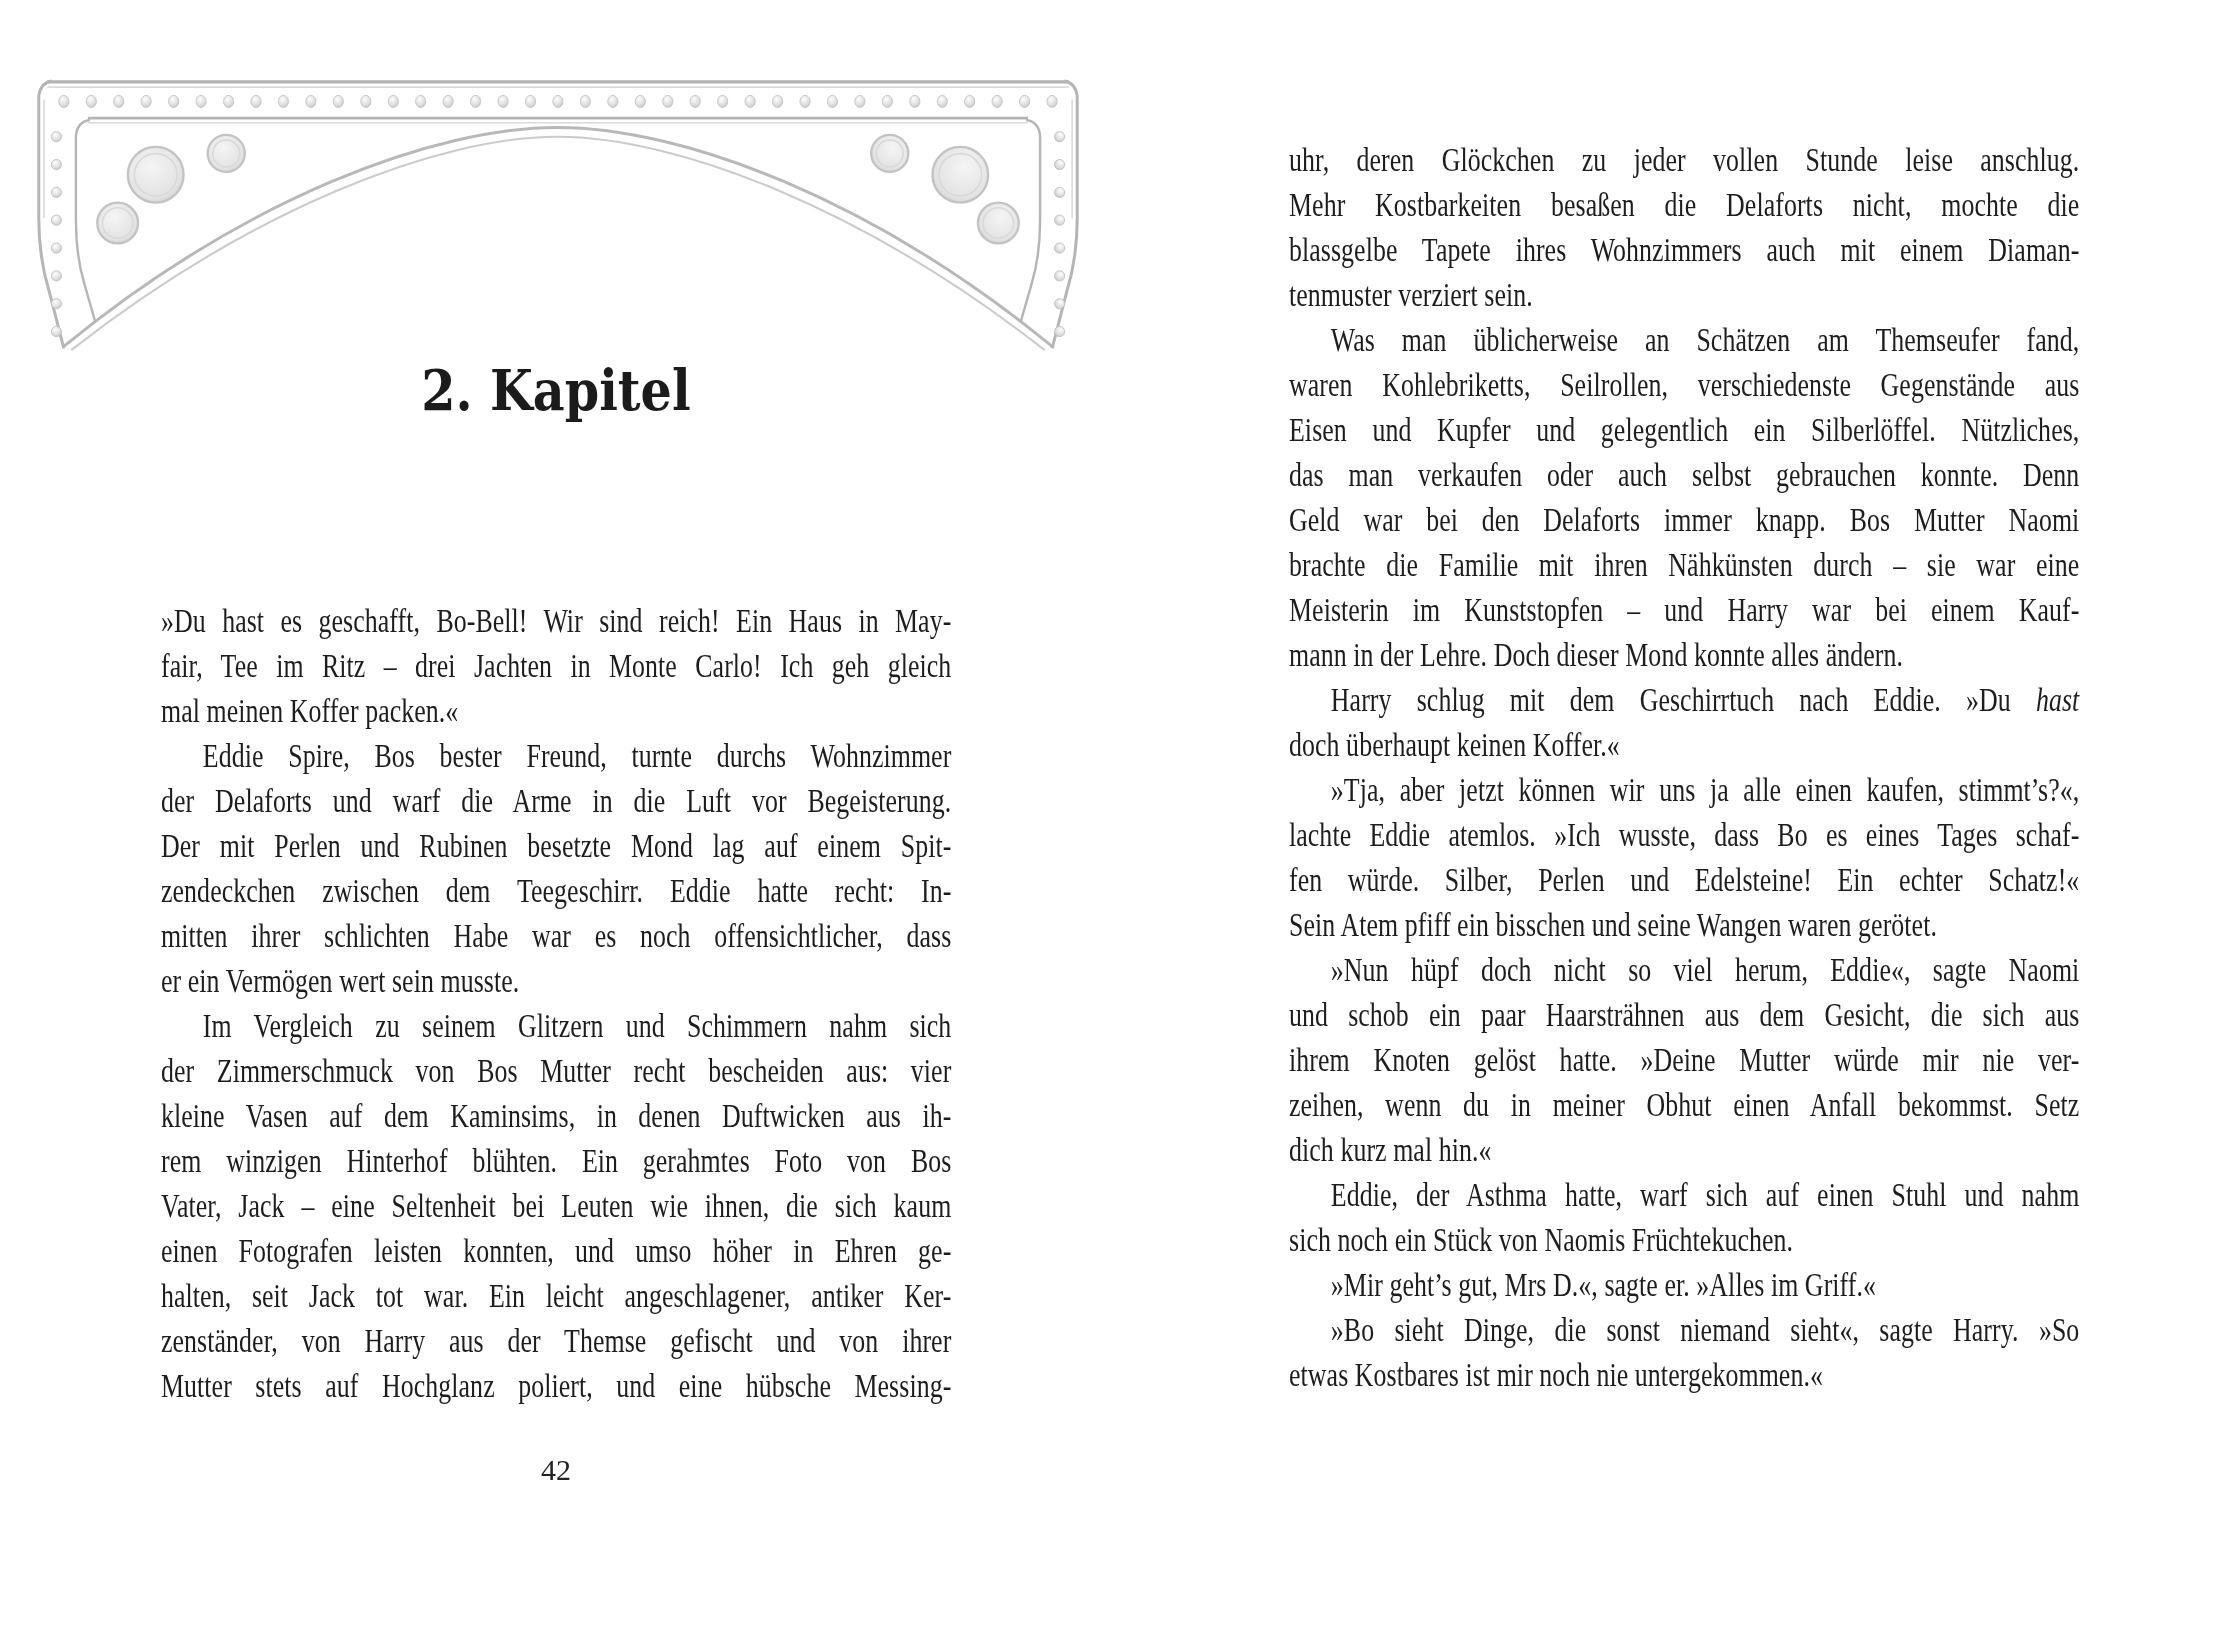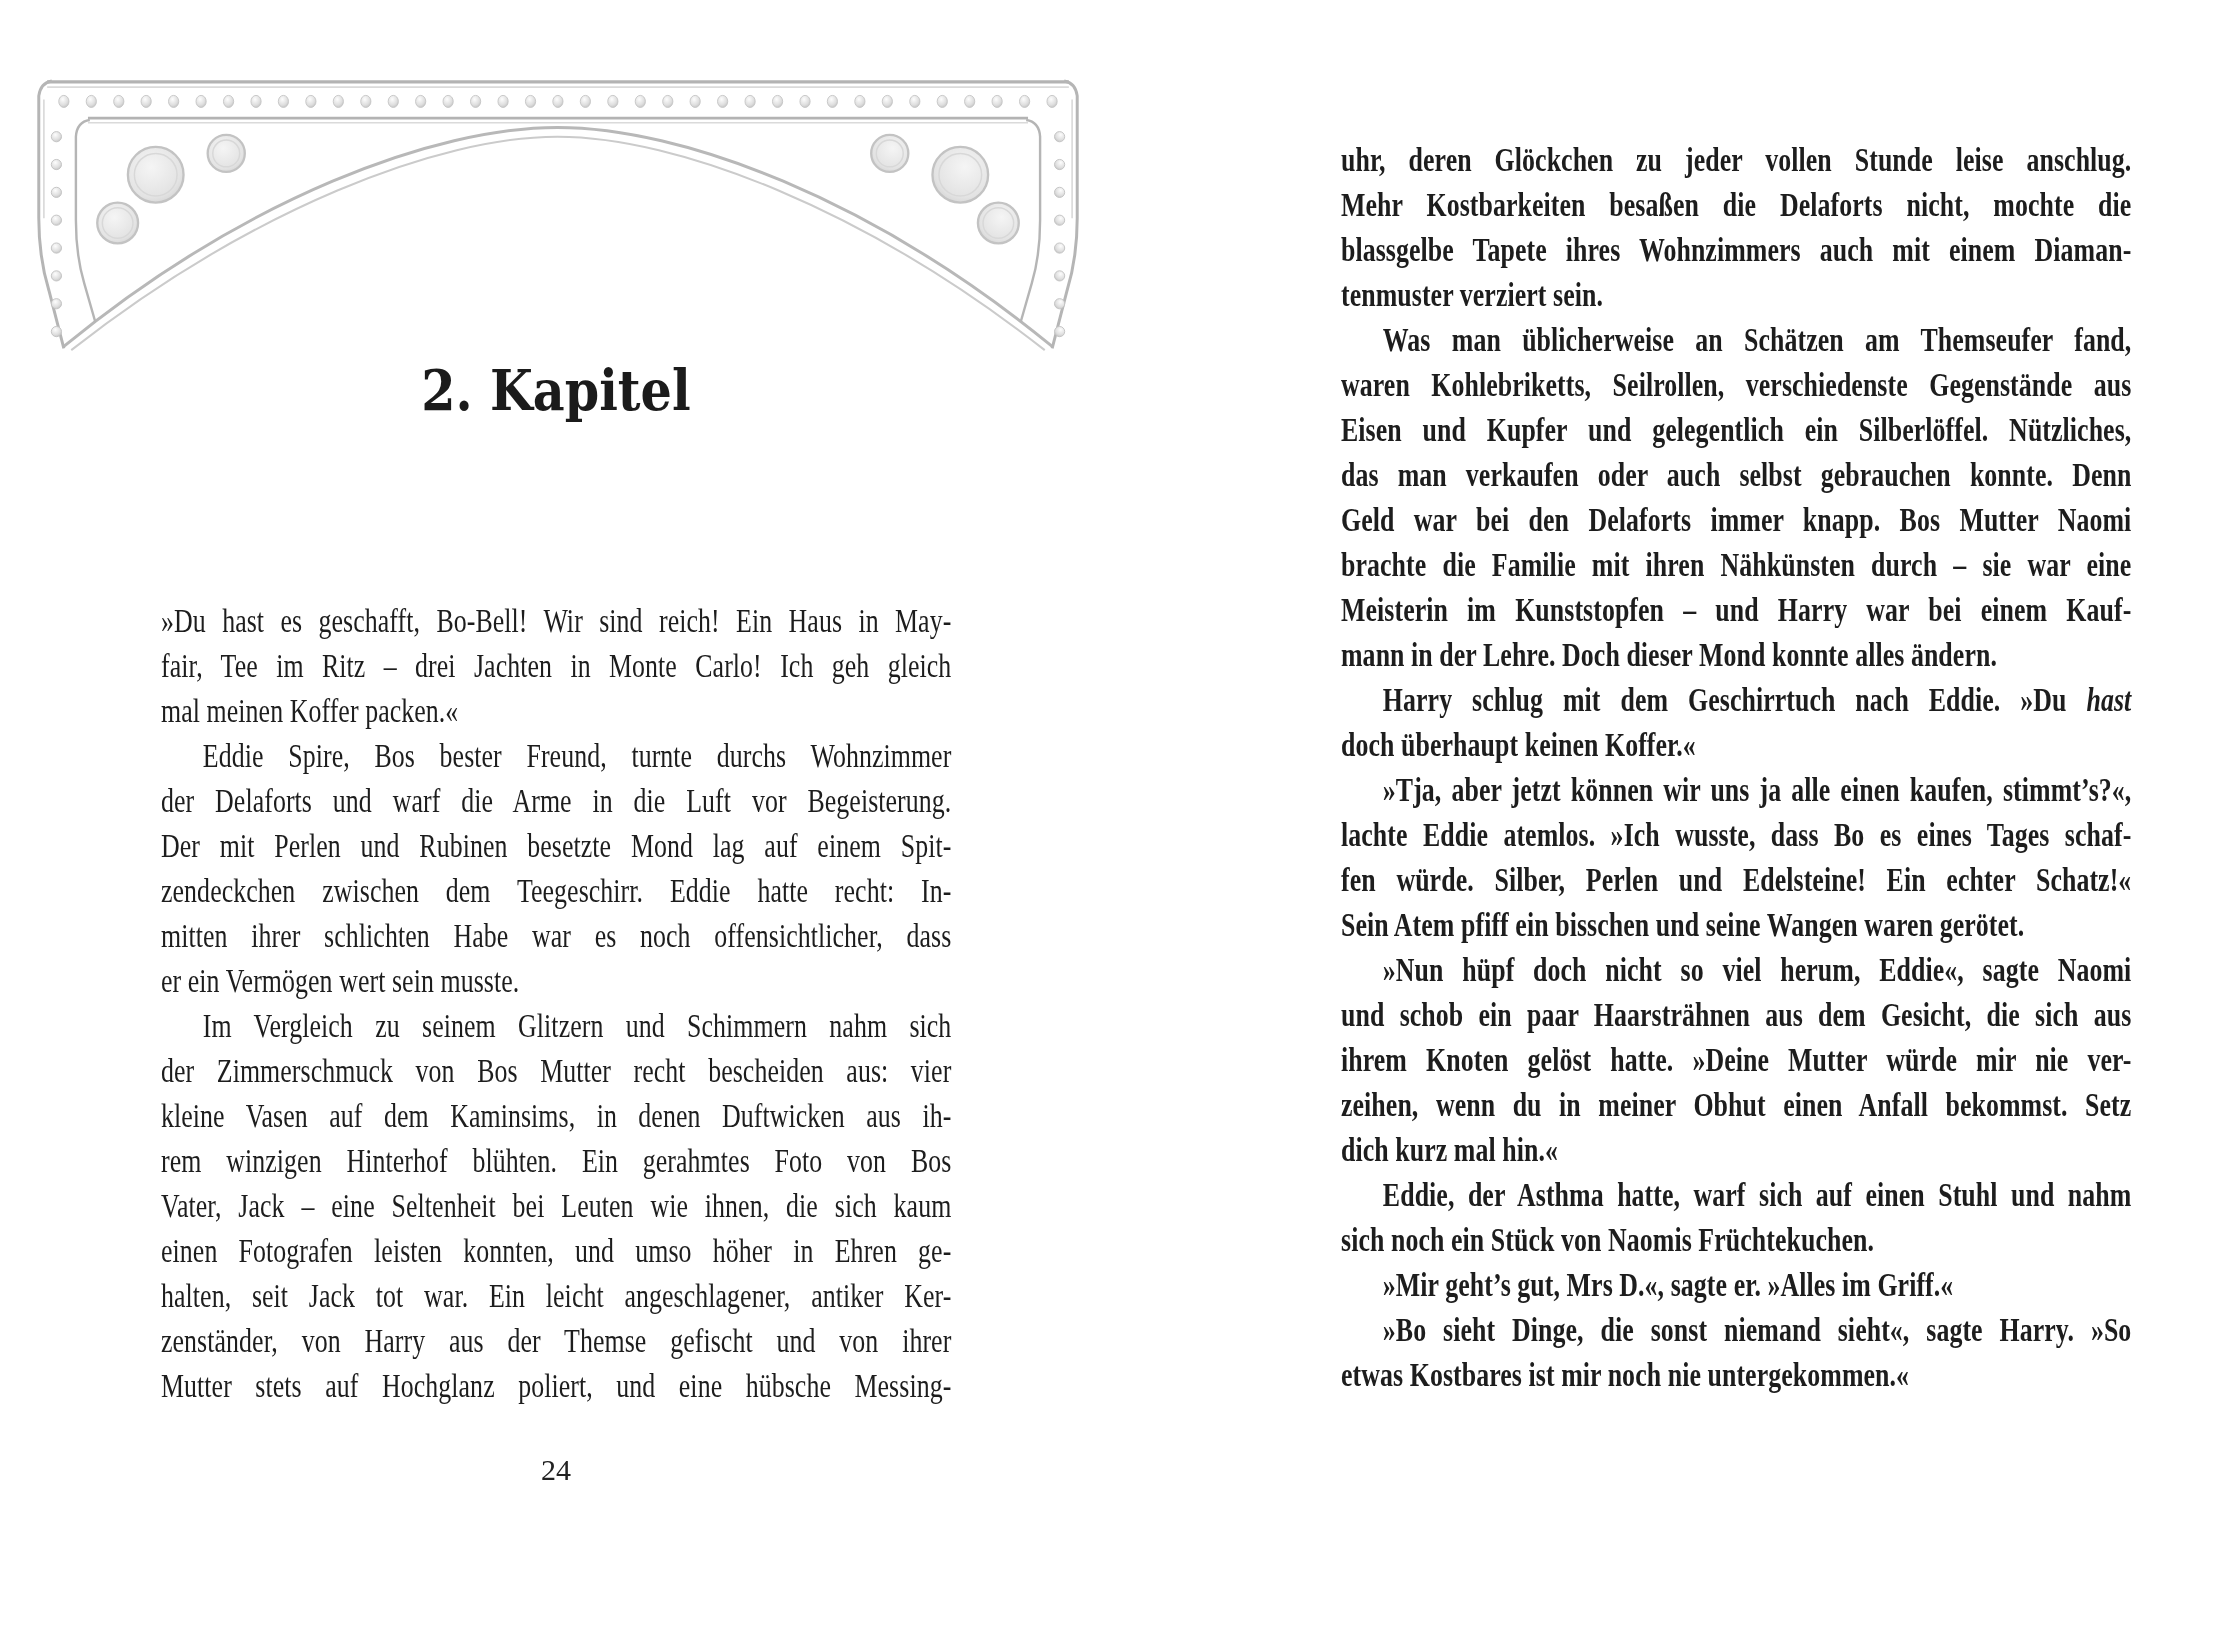--- a/index.html
+++ b/index.html
@@ -2,21 +2,21 @@
 <html style="font-size:15px"><head>
 <meta charset="utf-8">
 <style>
   html,body{margin:0;padding:0;background:#ffffff;}
   .screen{
     position:relative;width:2226px;height:1650px;background:#ffffff;
     font-family:"Liberation Serif",serif;color:#1d1d1d;overflow:hidden;
   }
   .page{position:absolute;top:0;height:100%;}
   #left-page{left:161px;width:790px;}
-  #right-page{left:1341px;width:790px;font-weight:bold;}
+  #right-page{left:1289px;width:790px;}
 
   .ornament{position:absolute;left:-125px;top:79px;}
 
   .chapter-title{
     position:absolute;left:0;top:360px;width:100%;
     text-align:center;
     font-family:"DejaVu Serif",serif;font-weight:700;
     font-size:56px;line-height:61px;color:#1b1b1b;
     transform:scaleX(0.88);transform-origin:50% 50%;
   }
@@ -158,21 +158,21 @@
         <div class="tline"><span>der Zimmerschmuck von Bos Mutter recht bescheiden aus: vier</span></div>
         <div class="tline"><span>kleine Vasen auf dem Kaminsims, in denen Duftwicken aus ih-</span></div>
         <div class="tline"><span>rem winzigen Hinterhof blühten. Ein gerahmtes Foto von Bos</span></div>
         <div class="tline"><span>Vater, Jack – eine Seltenheit bei Leuten wie ihnen, die sich kaum</span></div>
         <div class="tline"><span>einen Fotografen leisten konnten, und umso höher in Ehren ge-</span></div>
         <div class="tline"><span>halten, seit Jack tot war. Ein leicht angeschlagener, antiker Ker-</span></div>
         <div class="tline"><span>zenständer, von Harry aus der Themse gefischt und von ihrer</span></div>
         <div class="tline"><span>Mutter stets auf Hochglanz poliert, und eine hübsche Messing-</span></div>
       </div>
 
-    <div class="pagenum">24</div>
+    <div class="pagenum">42</div>
   </div>
 
   <div class="page" id="right-page">
     <div class="textcol">
         <div class="tline"><span>uhr, deren Glöckchen zu jeder vollen Stunde leise anschlug.</span></div>
         <div class="tline"><span>Mehr Kostbarkeiten besaßen die Delaforts nicht, mochte die</span></div>
         <div class="tline"><span>blassgelbe Tapete ihres Wohnzimmers auch mit einem Diaman-</span></div>
         <div class="tline pend"><span>tenmuster verziert sein.</span></div>
         <div class="tline indent"><span>Was man üblicherweise an Schätzen am Themseufer fand,</span></div>
         <div class="tline"><span>waren Kohlebriketts, Seilrollen, verschiedenste Gegenstände aus</span></div>

